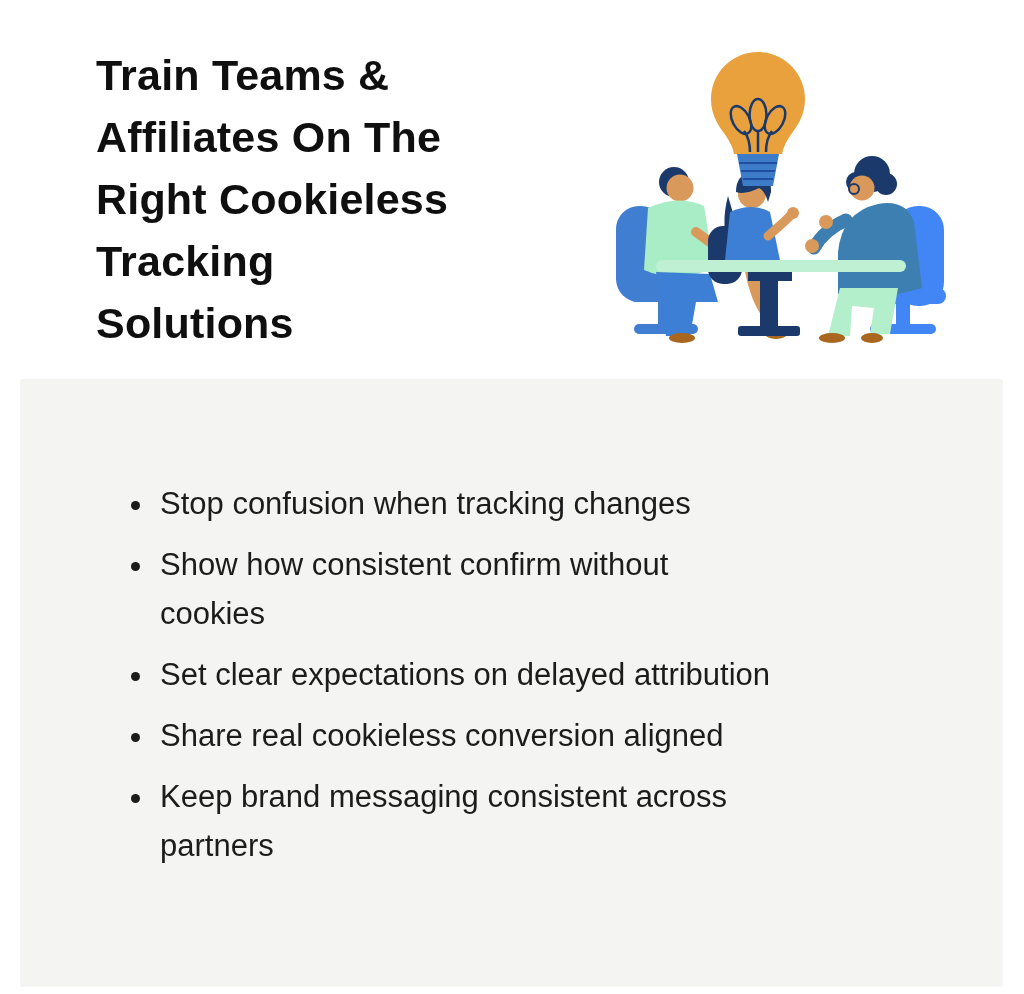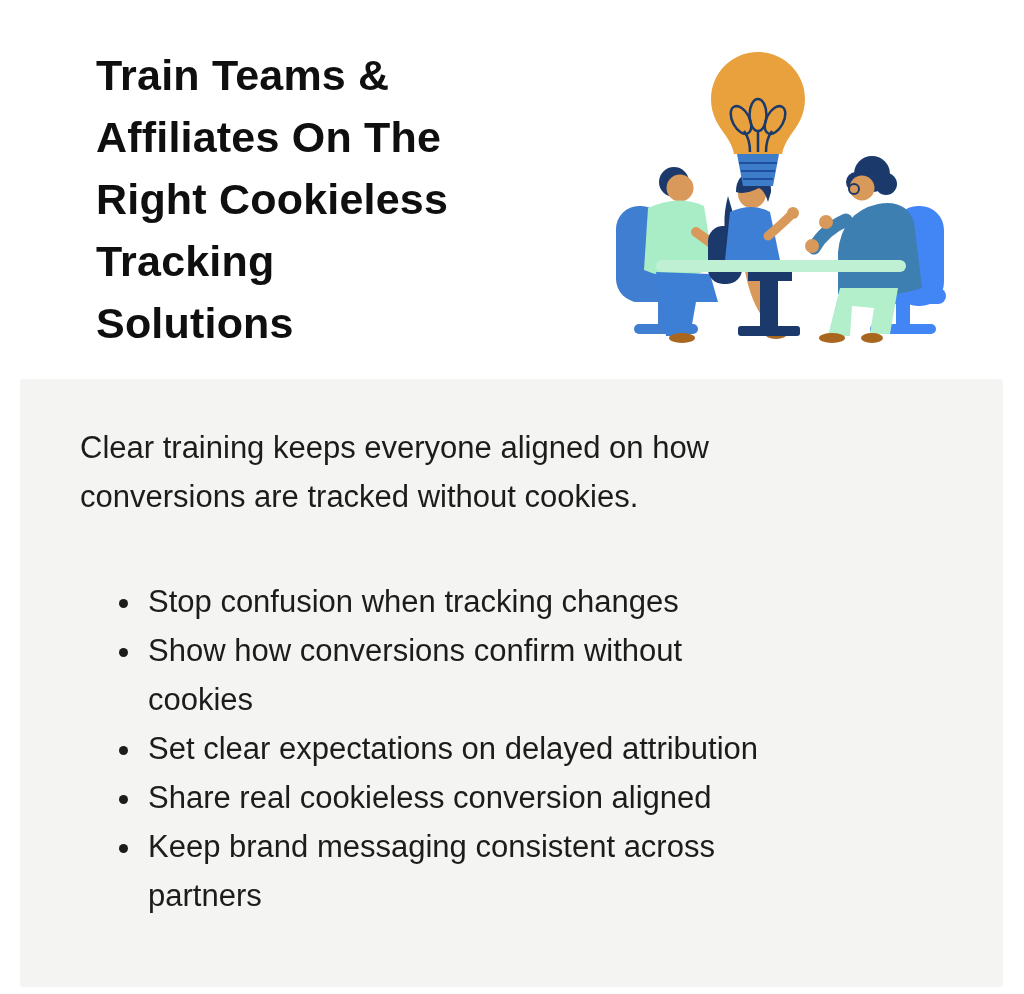--- a/index.html
+++ b/index.html
@@ -25,21 +25,21 @@
   }
   .intro-text{
     margin:0;font-size:31px;line-height:49px;color:#1c1c1c;
     white-space:pre-line;
   }
   .benefit-list{
     margin:56px 0 0 0;padding:0 0 0 64px;
     font-size:31px;line-height:49px;color:#1c1c1c;
   }
   .benefit-list li{
-    margin:0;padding-left:4px;white-space:pre-line;
+    margin:12px;padding-left:4px;white-space:pre-line;
   }
 </style>
 </head>
 <body>
 
 <h1 class="page-title">Train Teams &amp;
 Affiliates On The
 Right Cookieless
 Tracking
 Solutions</h1>
@@ -113,24 +113,22 @@
       <path d="M150 116 C150 104 147 99 144 95"></path>
       <path d="M158 116 V96"></path>
       <path d="M166 116 C166 104 169 99 172 95"></path>
     </g>
     <path d="M137 118 h42 l-6 32 h-30 z" fill="#3D7CC9"></path>
     <path d="M139 127 h38 M141 135 h34 M143 143 h30" fill="none" stroke-width="2" stroke="#1E4F9E"></path>
   </g>
 </svg>
 
 <section class="content-box">
-  <p class="intro-text">Clear training keeps everyone aligned on how
-conversions are tracked without cookies.</p>
   <ul class="benefit-list">
     <li>Stop confusion when tracking changes</li>
-    <li>Show how conversions confirm without
+    <li>Show how consistent confirm without
 cookies</li>
     <li>Set clear expectations on delayed attribution</li>
     <li>Share real cookieless conversion aligned</li>
     <li>Keep brand messaging consistent across
 partners</li>
   </ul>
 </section>
 
 </body></html>

